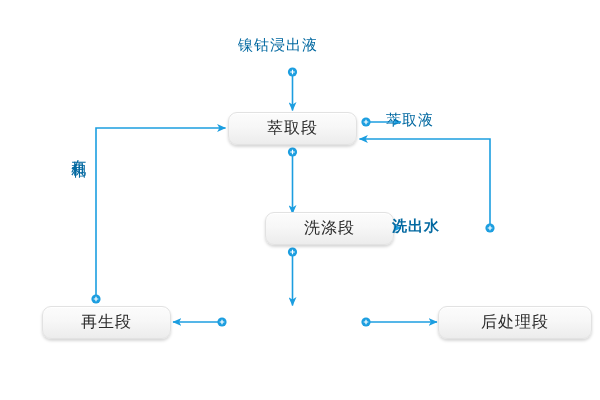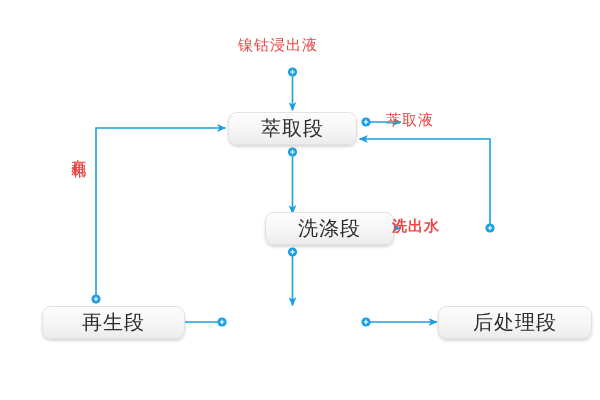--- a/index.html
+++ b/index.html
@@ -35,27 +35,27 @@
     display: flex;
     align-items: center;
     justify-content: center;
     box-sizing: border-box;
     height: 33px;
     border-radius: 9px;
     background: linear-gradient(to bottom, #fcfcfc 0%, #f7f7f7 45%, #ececec 100%);
     border: 1px solid #e2e2e2;
     box-shadow: 0 2px 3px rgba(0,0,0,0.16), 0 1px 0 rgba(255,255,255,0.9) inset;
     color: #2b2b2b;
-    font-size: 20px;
+    font-size: 16px;
     letter-spacing: 1px;
     white-space: nowrap;
   }
   .edge-label {
     position: absolute;
-    color: #ef4444;
+    color: #0369a1;
     font-size: 15px;
     letter-spacing: 1px;
     white-space: nowrap;
   }
   .edge-label.vertical {
     writing-mode: vertical-rl;
     text-orientation: upright;
     letter-spacing: 2px;
     line-height: 1.05;
   }
@@ -135,21 +135,21 @@
 
   <div class="node" style="left:228px; top:112px; width:129px;">
     <span>萃取段</span>
   </div>
 
   <div class="node" style="left:228px; top:212px; width:129px;margin-left:37px;">
     <span>洗涤段</span>
   </div>
 
 
-  <div class="node" style="left:42px; top:306px; width:143px;">
+  <div class="node" style="left:42px; top:306px; width:129px;">
     <span>再生段</span>
   </div>
 
   <div class="node" style="left:438px; top:306px; width:154px;">
     <span>后处理段</span>
   </div>
 
   <div class="edge-label" style="left:238px; top:36px;">镍钴浸出液</div>
 
   <div class="edge-label" style="left:386px; top:111px;">萃取液</div>

